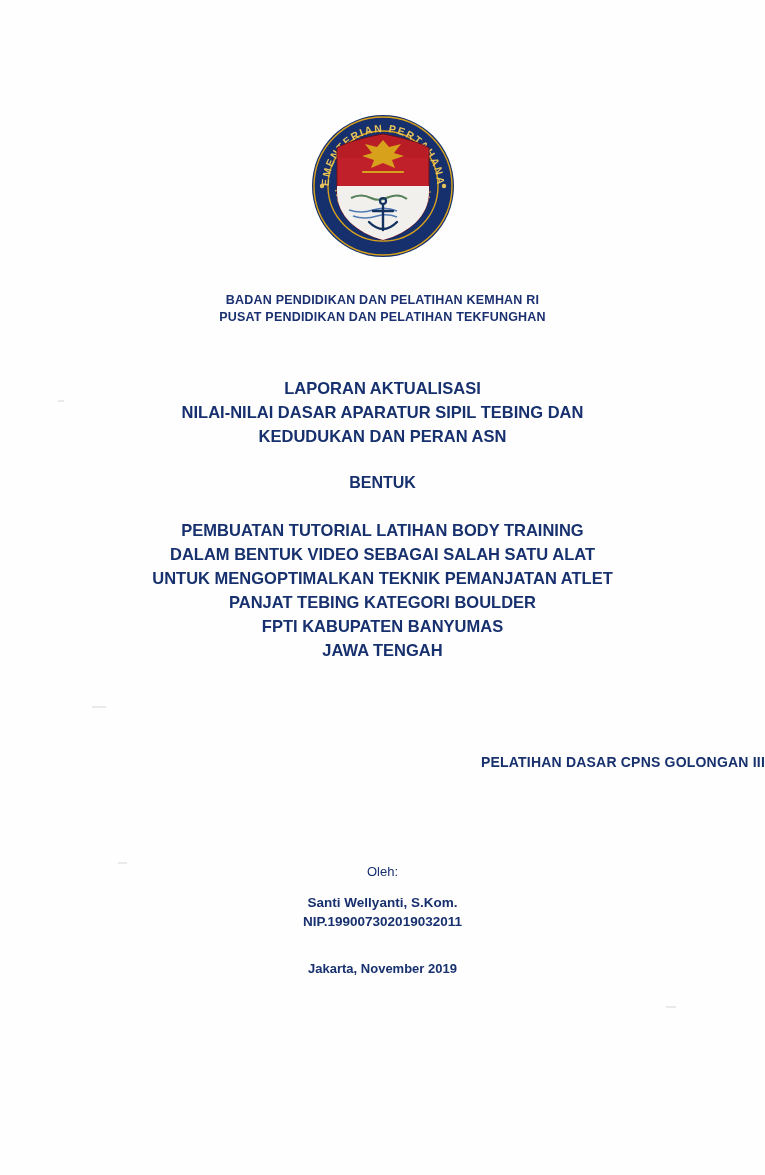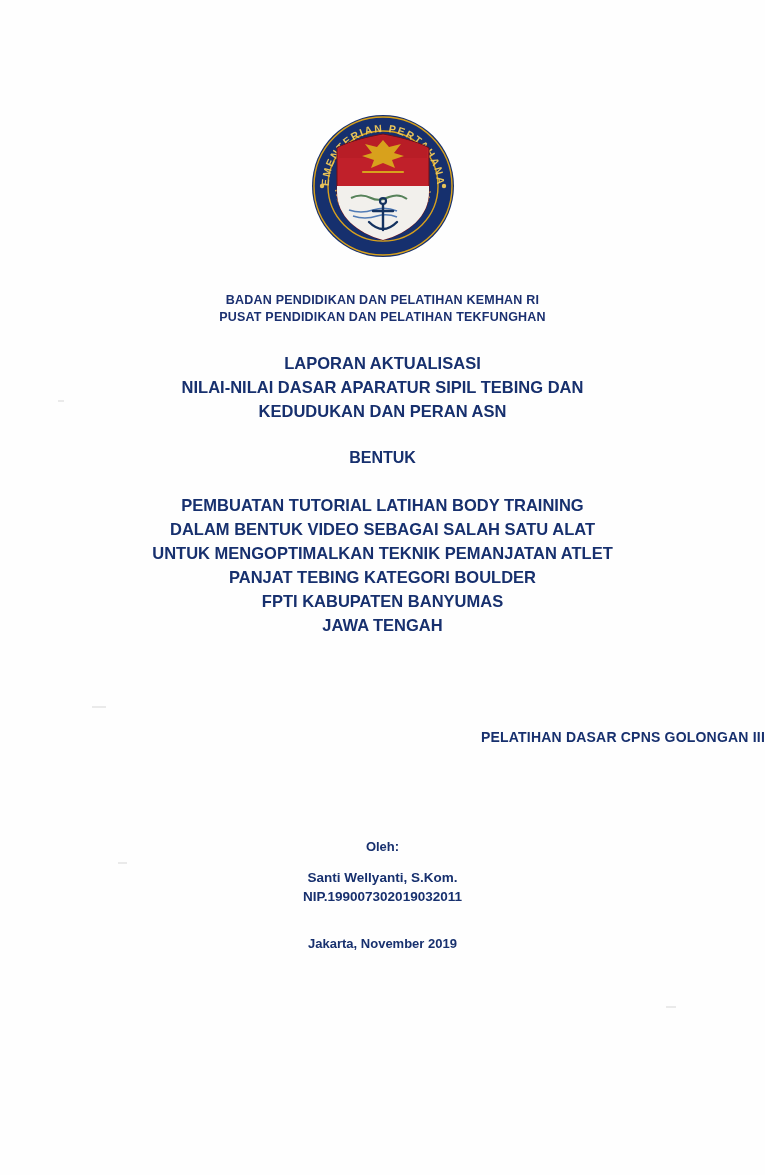--- a/index.html
+++ b/index.html
@@ -47,21 +47,21 @@
     margin-top: 32px;
     font-size: 12.5px;
     font-weight: bold;
     letter-spacing: 0.2px;
     line-height: 17px;
     color: #1b3070;
   }
   .institution div { white-space: nowrap; }
 
   .report-title {
-    margin-top: 25px;
+    margin-top: 50px;
     font-size: 16.5px;
     font-weight: bold;
     line-height: 24px;
     color: #17306e;
   }
   .about {
     margin-top: 26px;
     font-size: 16px;
     font-weight: bold;
     color: #17306e;
@@ -79,21 +79,21 @@
     font-size: 14px;
     font-weight: bold;
     letter-spacing: 0.2px;
     color: #17306e;
     text-align: right;
   }
 
   .by-label {
     margin-top: 94px;
     font-size: 13px;
-    font-weight: bold;
+    font-weight: normal;
     color: #17306e;
   }
   .author {
     margin-top: 14px;
     font-size: 13.5px;
     font-weight: bold;
     line-height: 19px;
     color: #17306e;
   }
 

